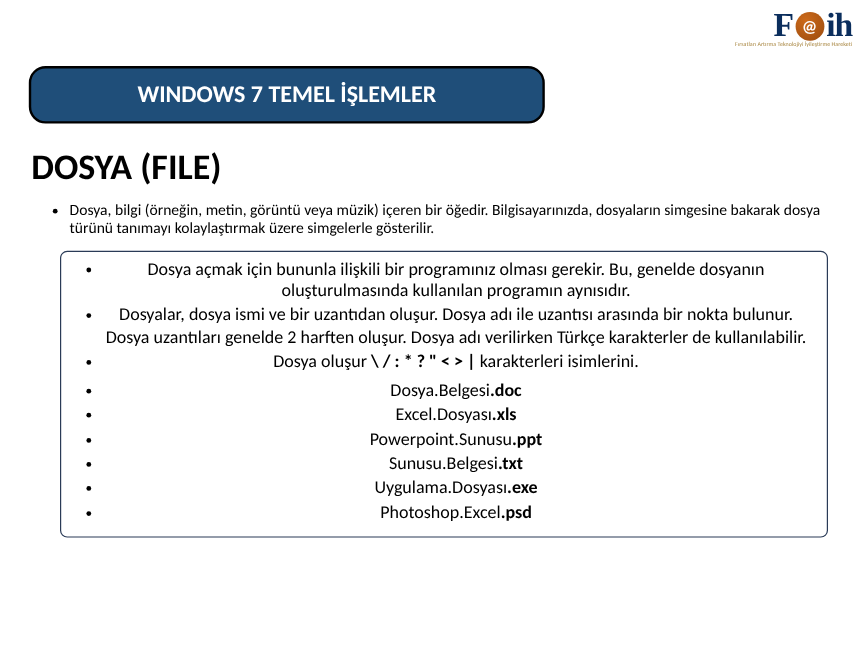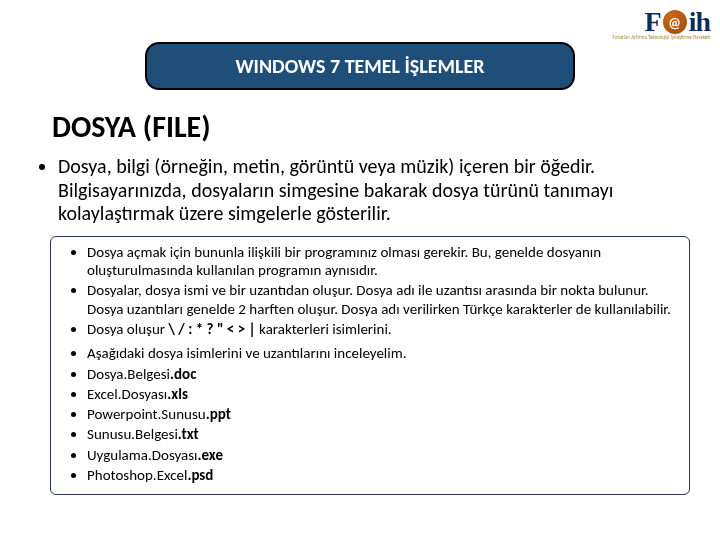--- a/index.html
+++ b/index.html
@@ -3,26 +3,26 @@
   <meta charset="utf-8">
   <style>
     * { box-sizing: border-box; margin: 0; padding: 0; }
     html, body { width: 720px; height: 540px; background: #fff; font-family: Calibri, Arial, sans-serif; color: #000; }
     .slide { position: relative; width: 720px; height: 540px; padding: 10px 24px 16px 24px; overflow: hidden; }
     .logo { position: absolute; top: 6px; right: 10px; display: flex; align-items: center; gap: 2px; }
     .logo-f { font-family: Georgia, 'Times New Roman', serif; font-weight: bold; font-size: 28px; color: #0b2e5d; letter-spacing: -1px; }
     .logo-at { display: inline-flex; align-items: center; justify-content: center; width: 24px; height: 24px; border-radius: 50%; background: radial-gradient(circle at 35% 30%, #cc6a1a, #9a4a0e); color: #fff; font-size: 14px; font-weight: bold; }
     .logo-ih { font-family: Georgia, 'Times New Roman', serif; font-weight: bold; font-size: 28px; color: #0b2e5d; letter-spacing: -1px; }
     .logo-sub { position: absolute; top: 34px; right: 10px; font-size: 5px; color: #a84; white-space: nowrap; }
-    .title-pill-wrap { width: 100%; display: flex; justify-content: center; margin-top: 32px; }
+    .title-pill-wrap { width: 100%; display: flex; justify-content: flex-start; margin-top: 45px; }
     .title-pill { background: #1f4e79; color: #fff; border: 2px solid #000; border-radius: 14px; padding: 10px 40px; font-size: 20px; font-weight: bold; text-align: center; min-width: 430px; }
-    .subtitle { margin-top: 18px; margin-left: 28px; font-size: 30px; font-weight: bold; color: #000; }
+    .subtitle { margin-top: 18px; margin-left: 2px; font-size: 30px; font-weight: bold; color: #000; }
     .lead-ul { list-style: disc; margin: 10px 8px 0 34px; }
-    .lead-ul li { font-size: 20px; line-height: 1.18; }
-    .box { border: 1px solid #2a3b57; border-radius: 6px; margin: 10px 6px 0 26px; padding: 6px 16px 8px 14px; }
+    .lead-ul li { font-size: 13px; line-height: 1.18; }
+    .box { border: 1px solid #2a3b57; border-radius: 6px; margin: 10px 6px 0 26px; padding: 6px 16px 8px 14px; text-align: center; }
     .box ul { list-style: disc; margin-left: 22px; }
     .box ul > li { font-size: 15px; line-height: 1.22; margin-bottom: 2px; }
     .examine { font-weight: 400; }
     .examples li { font-size: 15px; line-height: 1.28; }
     .sep { height: 4px; }
     b { font-weight: bold; }
   </style>
 </head>
 <body>
 
@@ -47,23 +47,20 @@
 
   <div class="box">
     <ul>
       <li>Dosya açmak için bununla ilişkili bir programınız olması gerekir. Bu, genelde dosyanın oluşturulmasında kullanılan programın aynısıdır.</li>
       <li>Dosyalar, dosya ismi ve bir uzantıdan oluşur. Dosya adı ile uzantısı arasında bir nokta bulunur. Dosya uzantıları genelde 2 harften oluşur. Dosya adı verilirken Türkçe karakterler de kullanılabilir.</li>
       <li>
         <span>Dosya oluşur </span><b>\ / : * ? " &lt; &gt; |</b><span> karakterleri isimlerini.</span>
       </li>
     </ul>
     <div class="sep"></div>
-    <ul>
-      <li class="examine">Aşağıdaki dosya isimlerini ve uzantılarını inceleyelim.</li>
-    </ul>
     <ul class="examples">
       <li><span>Dosya.Belgesi</span><b>.doc</b></li>
       <li><span>Excel.Dosyası</span><b>.xls</b></li>
       <li><span>Powerpoint.Sunusu</span><b>.ppt</b></li>
       <li><span>Sunusu.Belgesi</span><b>.txt</b></li>
       <li><span>Uygulama.Dosyası</span><b>.exe</b></li>
       <li><span>Photoshop.Excel</span><b>.psd</b></li>
     </ul>
   </div>
 

